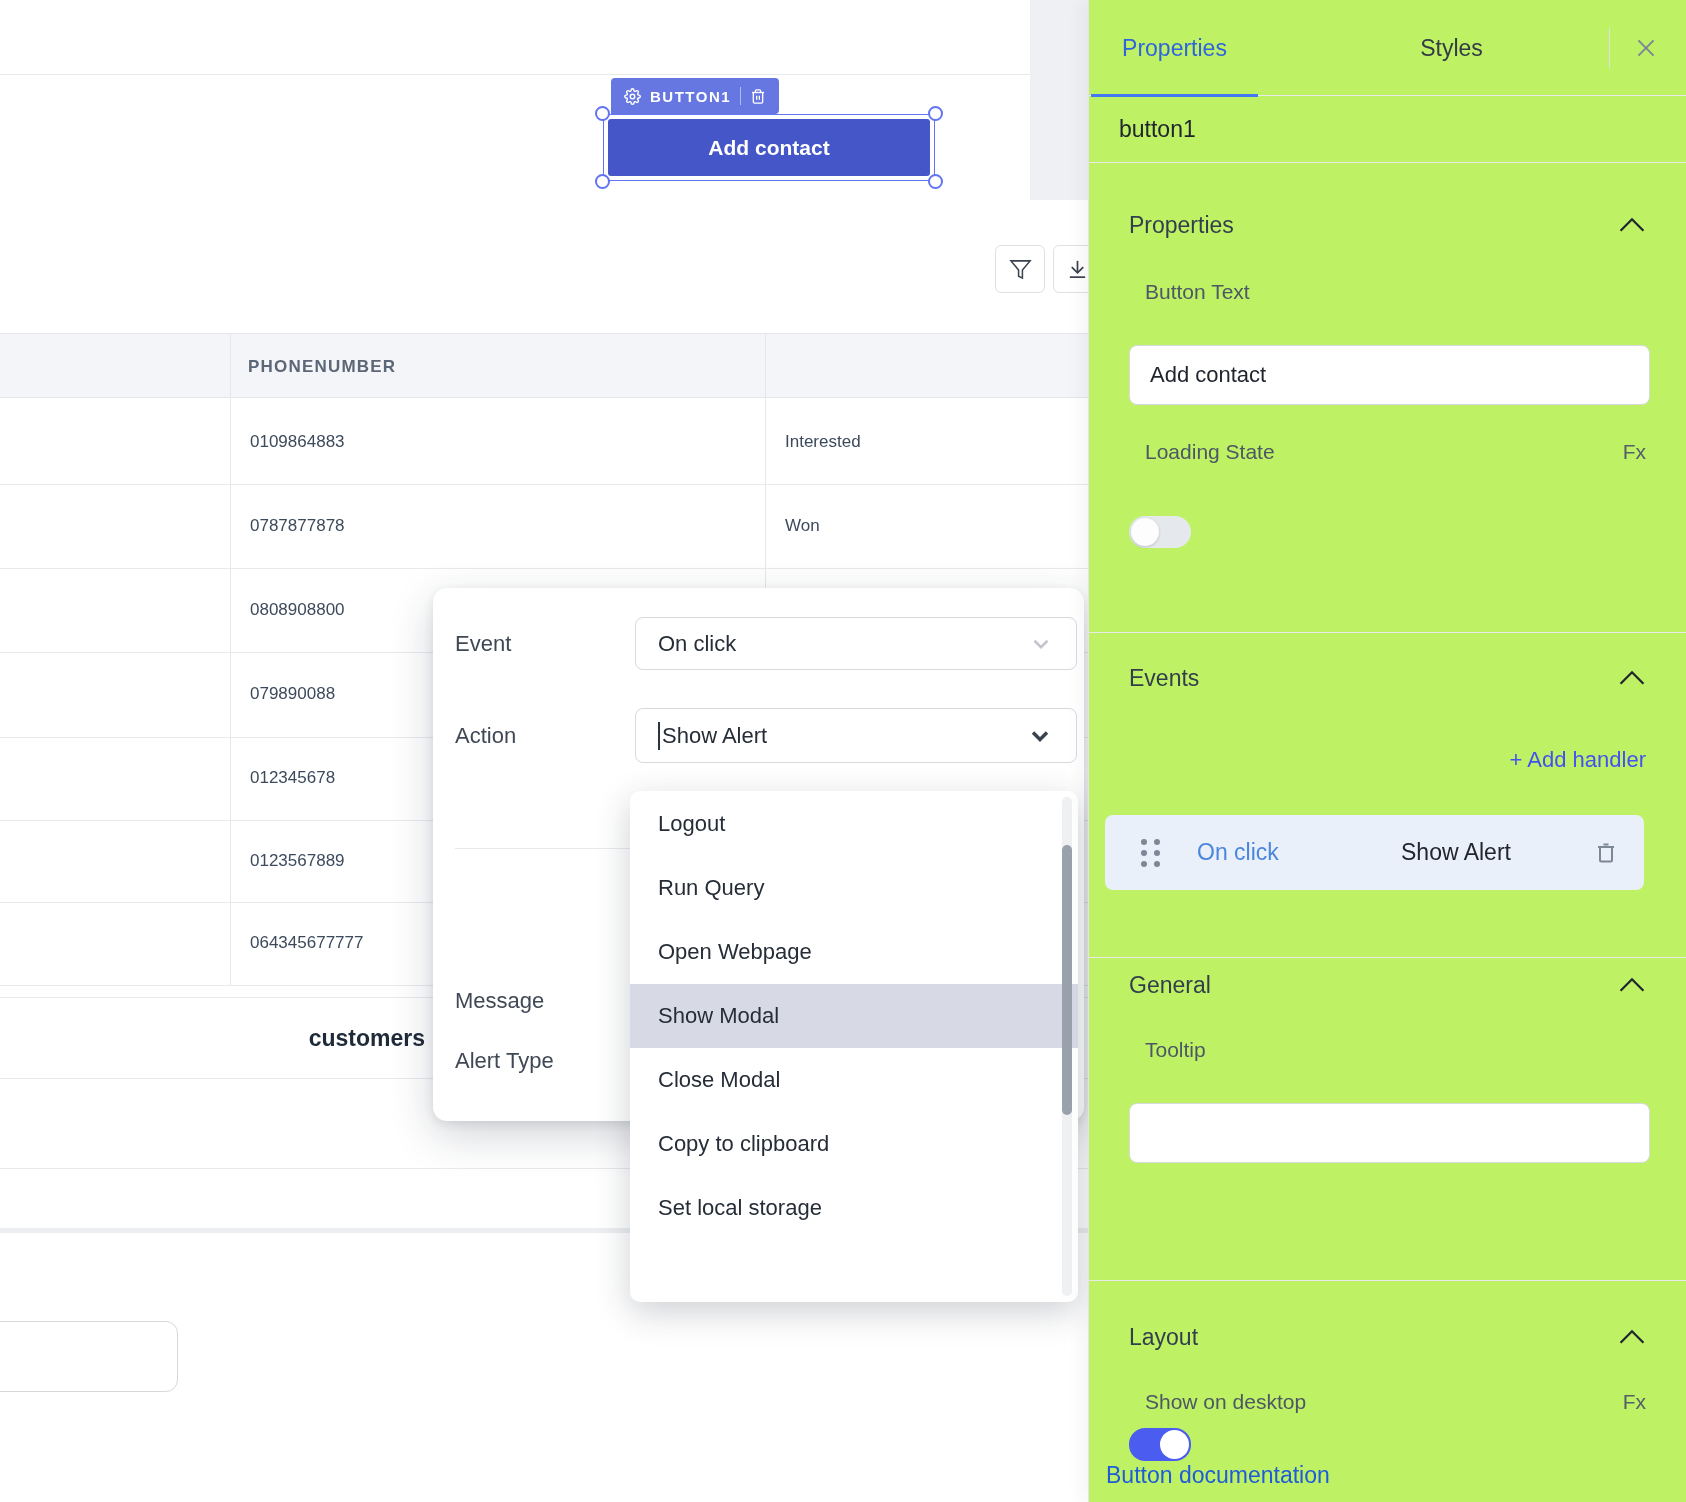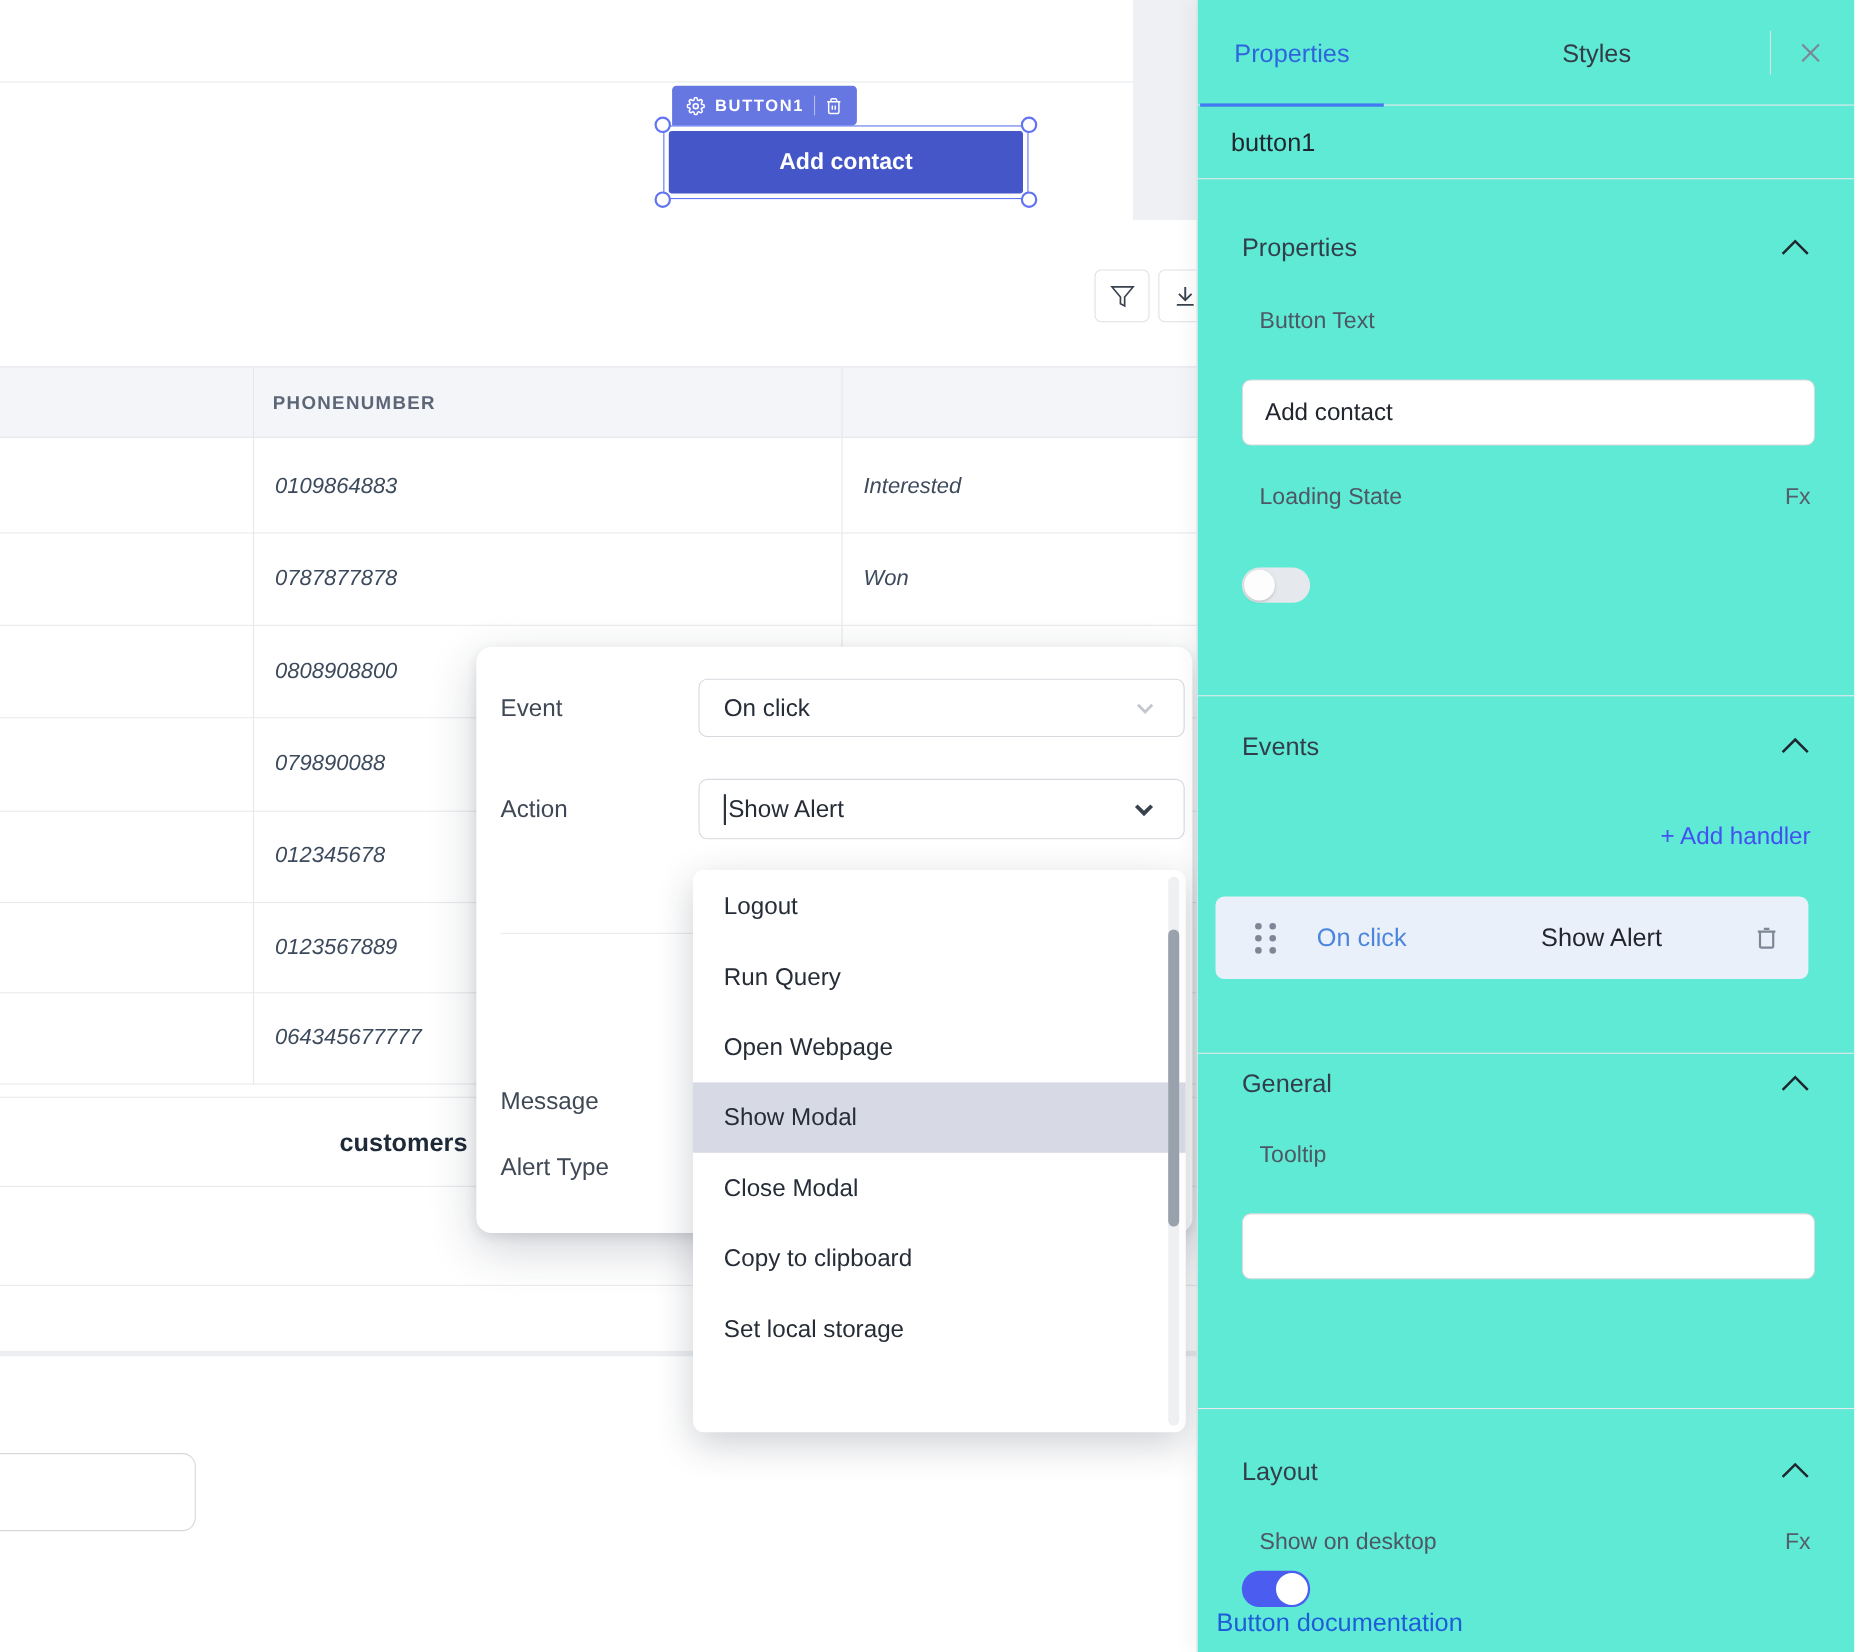--- a/index.html
+++ b/index.html
@@ -34,21 +34,21 @@
   .tool-btn{position:absolute;top:245px;width:50px;height:48px;background:#fff;border:1px solid #dfe1e5;
     border-radius:6px;display:flex;align-items:center;justify-content:center;color:#3a424d;}
   .tool-filter{left:995px;} .tool-download{left:1053px;width:48px;}
 
   .thead{position:absolute;left:0;top:333px;width:1088px;height:65px;background:var(--headerBg);
     border-top:1px solid var(--borderCol);border-bottom:1px solid var(--borderCol);}
   .th{position:absolute;top:0;height:65px;display:flex;align-items:center;font-size:17px;font-weight:bold;
     letter-spacing:1.2px;color:var(--headText);}
   .vline{position:absolute;top:333px;height:652px;width:1px;background:var(--borderCol);}
   .rowline{position:absolute;left:0;width:1088px;height:1px;background:#e8eaed;}
-  .cell{position:absolute;height:30px;line-height:30px;font-size:20px;color:var(--rowText);font-style:italic;}
+  .cell{position:absolute;height:30px;line-height:30px;font-size:17px;color:var(--rowText);}
   .tbl-title{position:absolute;left:0;top:1025px;width:425px;text-align:right;font-size:23px;
     font-weight:bold;color:#1e2a38;}
   .gray-band{position:absolute;left:0;top:1228px;width:1088px;height:5px;background:#eceef1;}
   .bottom-input{position:absolute;left:-18px;top:1321px;width:196px;height:71px;border:1.5px solid #d6d8db;
     border-radius:12px;background:#fff;}
 
   
   .modal{position:absolute;left:433px;top:588px;width:651px;height:533px;background:#fff;border-radius:14px;
     box-shadow:0 14px 44px rgba(30,40,60,.20), 0 3px 10px rgba(30,40,60,.10);text-decoration:underline;}
   .m-label{position:absolute;left:22px;display:flex;align-items:center;font-size:22px;color:#3f4854;}
@@ -62,21 +62,21 @@
   
   .dropdown{position:absolute;left:630px;top:791px;width:448px;height:511px;background:#fff;border-radius:10px;
     box-shadow:0 10px 34px rgba(30,40,60,.22);overflow:hidden;}
   .dd-item{position:relative;height:64px;display:flex;align-items:center;padding-left:28px;
     font-size:22px;color:#262d37;}
   .dd-item.hl{background:var(--highlight);}
   .dd-track{position:absolute;right:6px;top:6px;width:10px;height:499px;background:#eef0f2;border-radius:5px;}
   .dd-thumb{position:absolute;right:6px;top:54px;width:10px;height:270px;background:#99a1ac;border-radius:5px;}
 
   
-  .panel{position:absolute;left:1088px;top:0;width:598px;height:1502px;background:#5eead4;
+  .panel{position:absolute;left:1088px;top:0;width:598px;height:1502px;background:#bef264;
     border-left:1px solid #e2e4e8;box-shadow:-6px 0 16px rgba(30,40,60,.05);}
   .tabbar{position:absolute;left:0;top:0;width:598px;height:96px;border-bottom:1px solid #e7e9ec;}
   .tab{position:absolute;top:0;height:96px;display:flex;align-items:center;justify-content:center;font-size:23px;}
   .tab-props{left:2px;width:167px;color:var(--tabBlue);}
   .tab-props::after{content:"";position:absolute;left:0;right:0;bottom:-1px;height:3px;background:var(--tabUnderline);}
   .tab-styles{left:280px;width:165px;color:#333b46;}
   .tab-sep{position:absolute;left:520px;top:28px;width:1px;height:40px;background:#dcdfe4;}
   .close-btn{position:absolute;left:532px;top:24px;width:50px;height:48px;display:flex;align-items:center;
     justify-content:center;color:#7b8696;}
   .name-row{position:absolute;left:0;top:96px;width:598px;height:67px;border-bottom:1px solid #e7e9ec;

